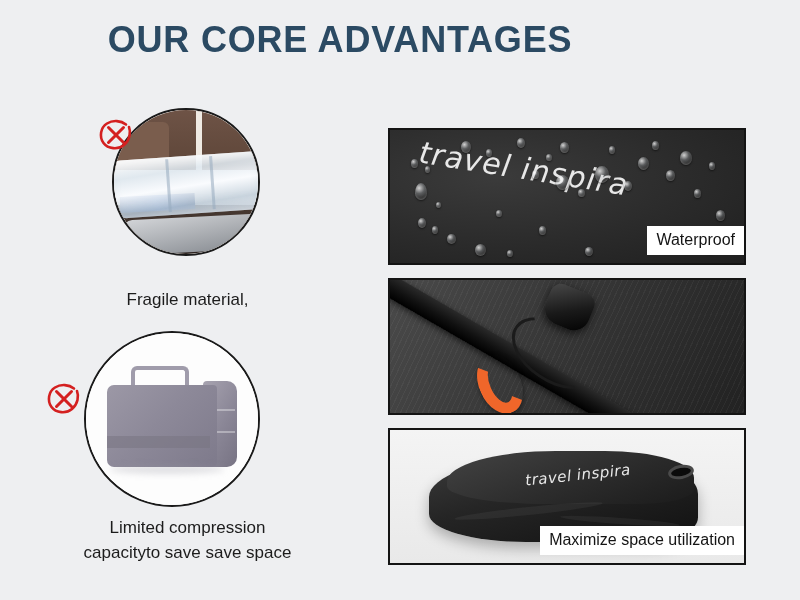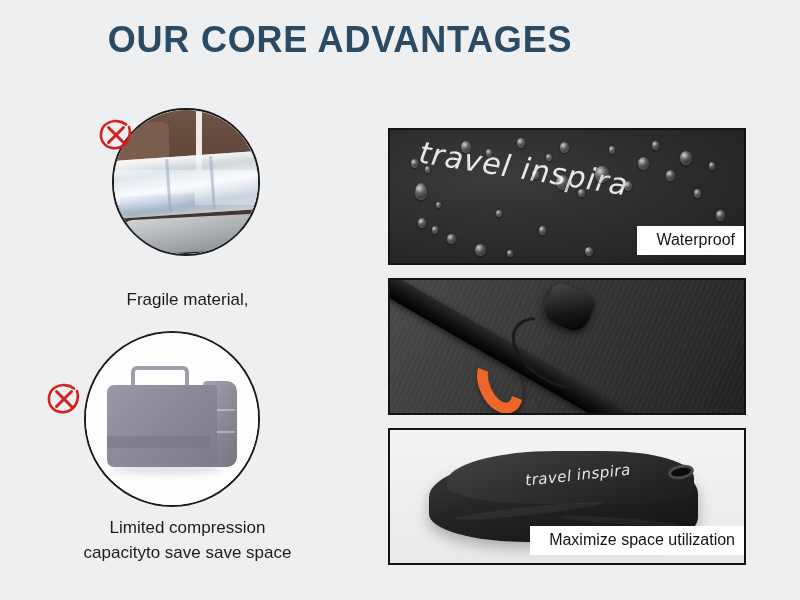--- a/index.html
+++ b/index.html
@@ -190,21 +190,21 @@
   }
 
   .feature-label {
     position: absolute;
     bottom: 8px;
     right: 0;
     background: #ffffff;
     color: #141414;
     font-size: 16px;
     line-height: 20px;
-    padding: 4px 9px 5px 19px;
+    padding: 4px 9px 5px 9px;
     white-space: nowrap;
     font-family: "Liberation Sans", sans-serif;
     z-index: 5;
   }
 
   
   .scene-water {
     position: absolute; inset: 0;
     background:
       radial-gradient(ellipse at 30% 35%, #3b3b3b 0%, #2b2b2b 55%, #1f1f1f 100%);

